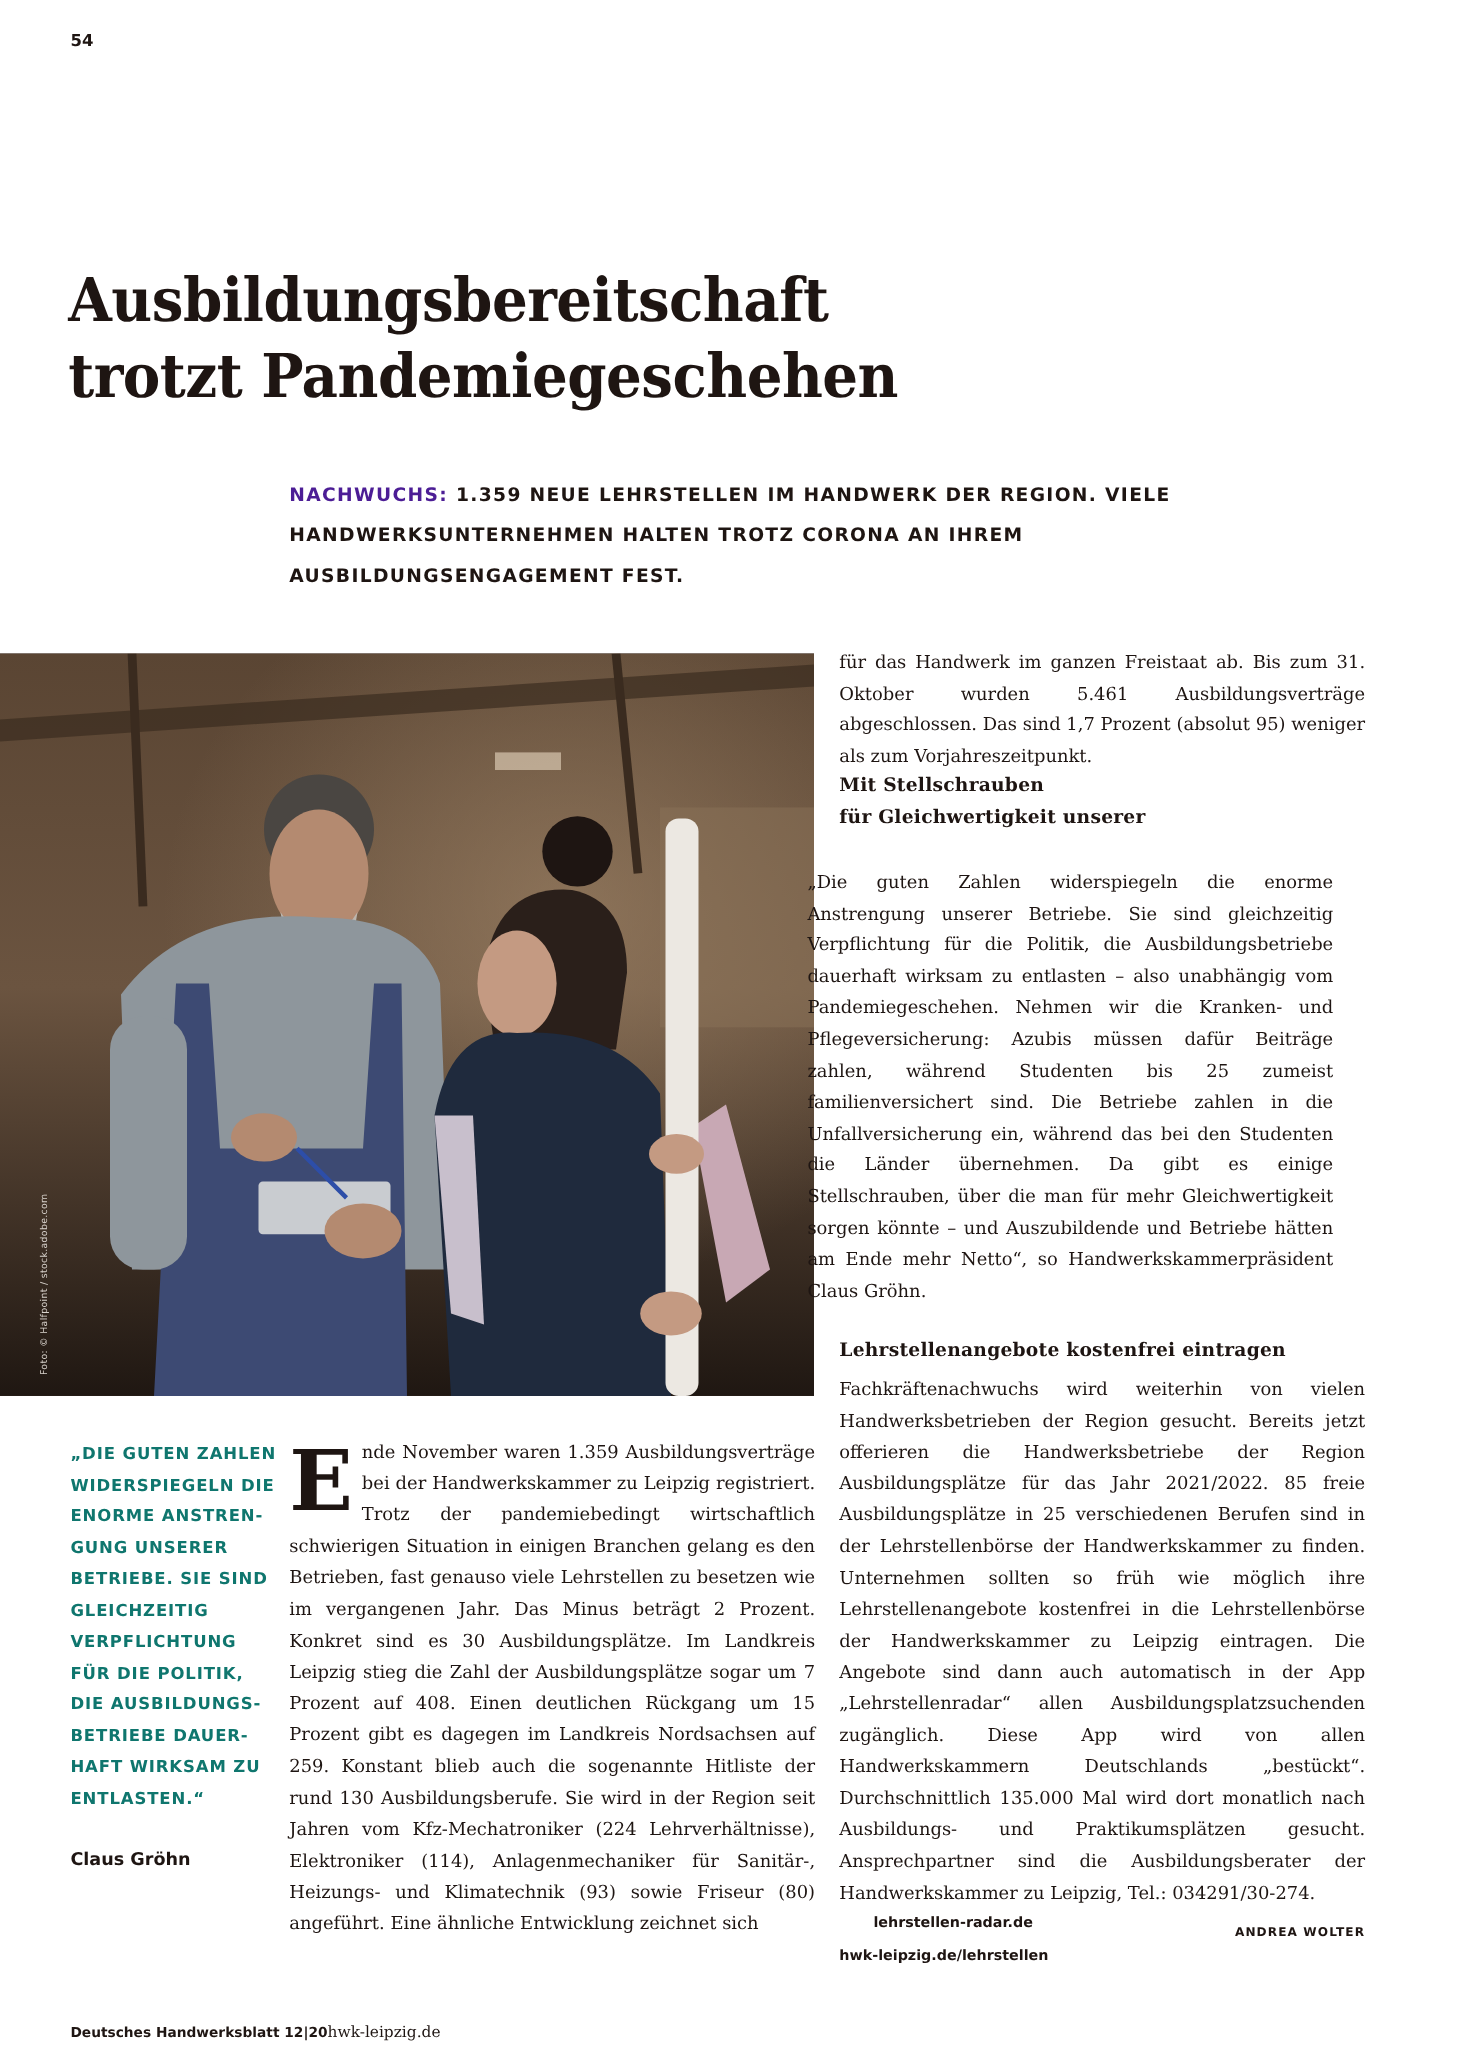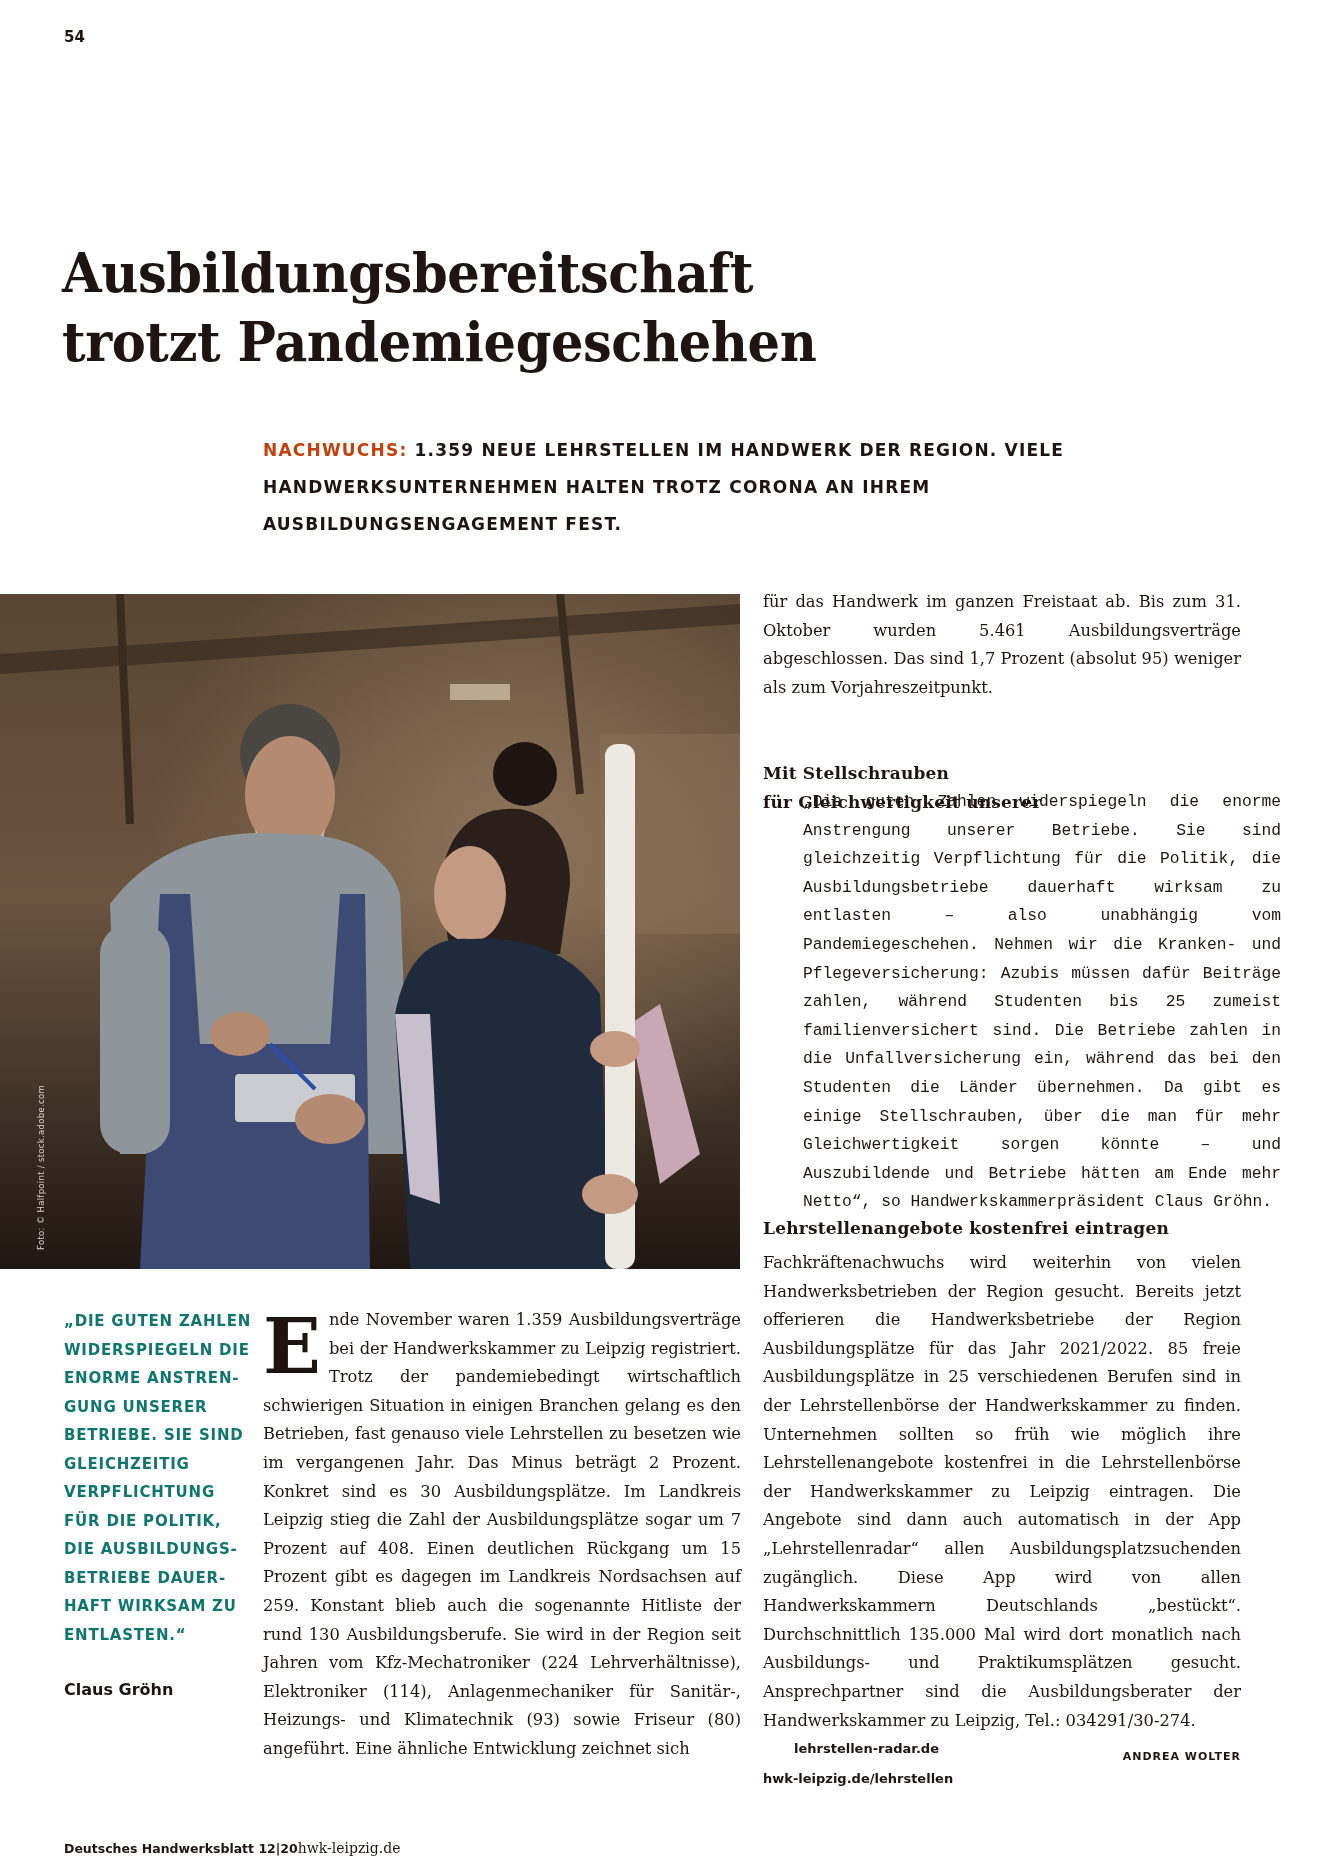--- a/index.html
+++ b/index.html
@@ -4,39 +4,39 @@
 <style>
   html, body { margin: 0; padding: 0; background: #ffffff; }
   body { width: 1326px; height: 1875px; position: relative; overflow: hidden; color: #1e1512; }
   .abs { position: absolute; }
 
   .page-number { left: 64px; top: 28px; font-family: "DejaVu Sans", sans-serif; font-weight: bold; font-size: 15px; color: #1e1512; }
 
   .headline { left: 62px; top: 238px; width: 1000px; margin: 0; font-family: "DejaVu Serif", serif; font-weight: bold; font-size: 55px; line-height: 69px; letter-spacing: -0.5px; color: #1e1512; transform: scaleX(0.93); transform-origin: left top; }
 
   .dek { left: 263px; top: 432px; width: 820px; font-family: "DejaVu Sans", sans-serif; font-weight: bold; font-size: 17px; line-height: 37px; letter-spacing: 1.2px; color: #1e1512; }
-  .dek .kicker { color: #c2410c; }
+  .dek .kicker { color: #4c1d95; }
 
   .photo { left: 0; top: 594px; width: 740px; height: 675px; overflow: hidden; background: #3a2a1e; }
   .photo svg { display: block; }
   .photo-credit { position: absolute; left: 36px; top: 1250px; transform: rotate(-90deg); transform-origin: left top; font-family: "DejaVu Sans", sans-serif; font-size: 8.5px; color: #d8d2cc; white-space: nowrap; letter-spacing: 0.3px; }
 
   .pullquote { left: 64px; top: 1307px; width: 190px; font-family: "DejaVu Sans", sans-serif; font-weight: bold; font-size: 15px; line-height: 28.5px; letter-spacing: 0.8px; color: #0f766e; }
   .pullquote-author { left: 64px; top: 1680px; font-family: "DejaVu Sans", sans-serif; font-weight: bold; font-size: 16px; color: #1e1512; }
 
   .body-text { font-family: "DejaVu Serif", serif; font-size: 16.3px; line-height: 28.6px; color: #1e1512; text-align: justify; hyphens: manual; }
   .col-mid { left: 263px; top: 1306px; width: 478px; }
   .col-right-top { left: 763px; top: 588px; width: 478px; }
-  .col-right-2 { left: 803px; top: 788px; width: 478px; font-family: Liberation Mono, monospace; }
+  .col-right-2 { left: 734px; top: 788px; width: 478px; }
   .col-right-3 { left: 763px; top: 1249px; width: 478px; }
 
   .dropcap { float: left; font-family: "DejaVu Serif", serif; font-weight: bold; font-size: 76px; line-height: 70px; margin: 6px 8px 0 0; color: #1e1512; }
 
   .subhead { font-family: "DejaVu Serif", serif; font-weight: bold; font-size: 17px; line-height: 28.6px; color: #1e1512; letter-spacing: 0.2px; }
-  .subhead-1 { left: 763px; top: 759px; width: 478px; }
+  .subhead-1 { left: 763px; top: 700px; width: 478px; }
   .subhead-2 { left: 763px; top: 1214px; width: 478px; }
 
   .byline { font-family: "DejaVu Sans", sans-serif; font-weight: bold; font-size: 11px; letter-spacing: 1px; color: #1e1512; float: right; margin-top: 8px; }
 
   .link { font-family: "DejaVu Sans", sans-serif; font-weight: bold; font-size: 13px; color: #1e1512; }
   .link-1 { left: 794px; top: 1741px; }
   .link-2 { left: 763px; top: 1771px; }
 
   .footer { left: 64px; top: 1840px; font-family: "DejaVu Sans", sans-serif; font-weight: bold; font-size: 12.5px; color: #1e1512; }
   .footer .site { font-family: "DejaVu Serif", serif; font-weight: normal; font-size: 14px; }

